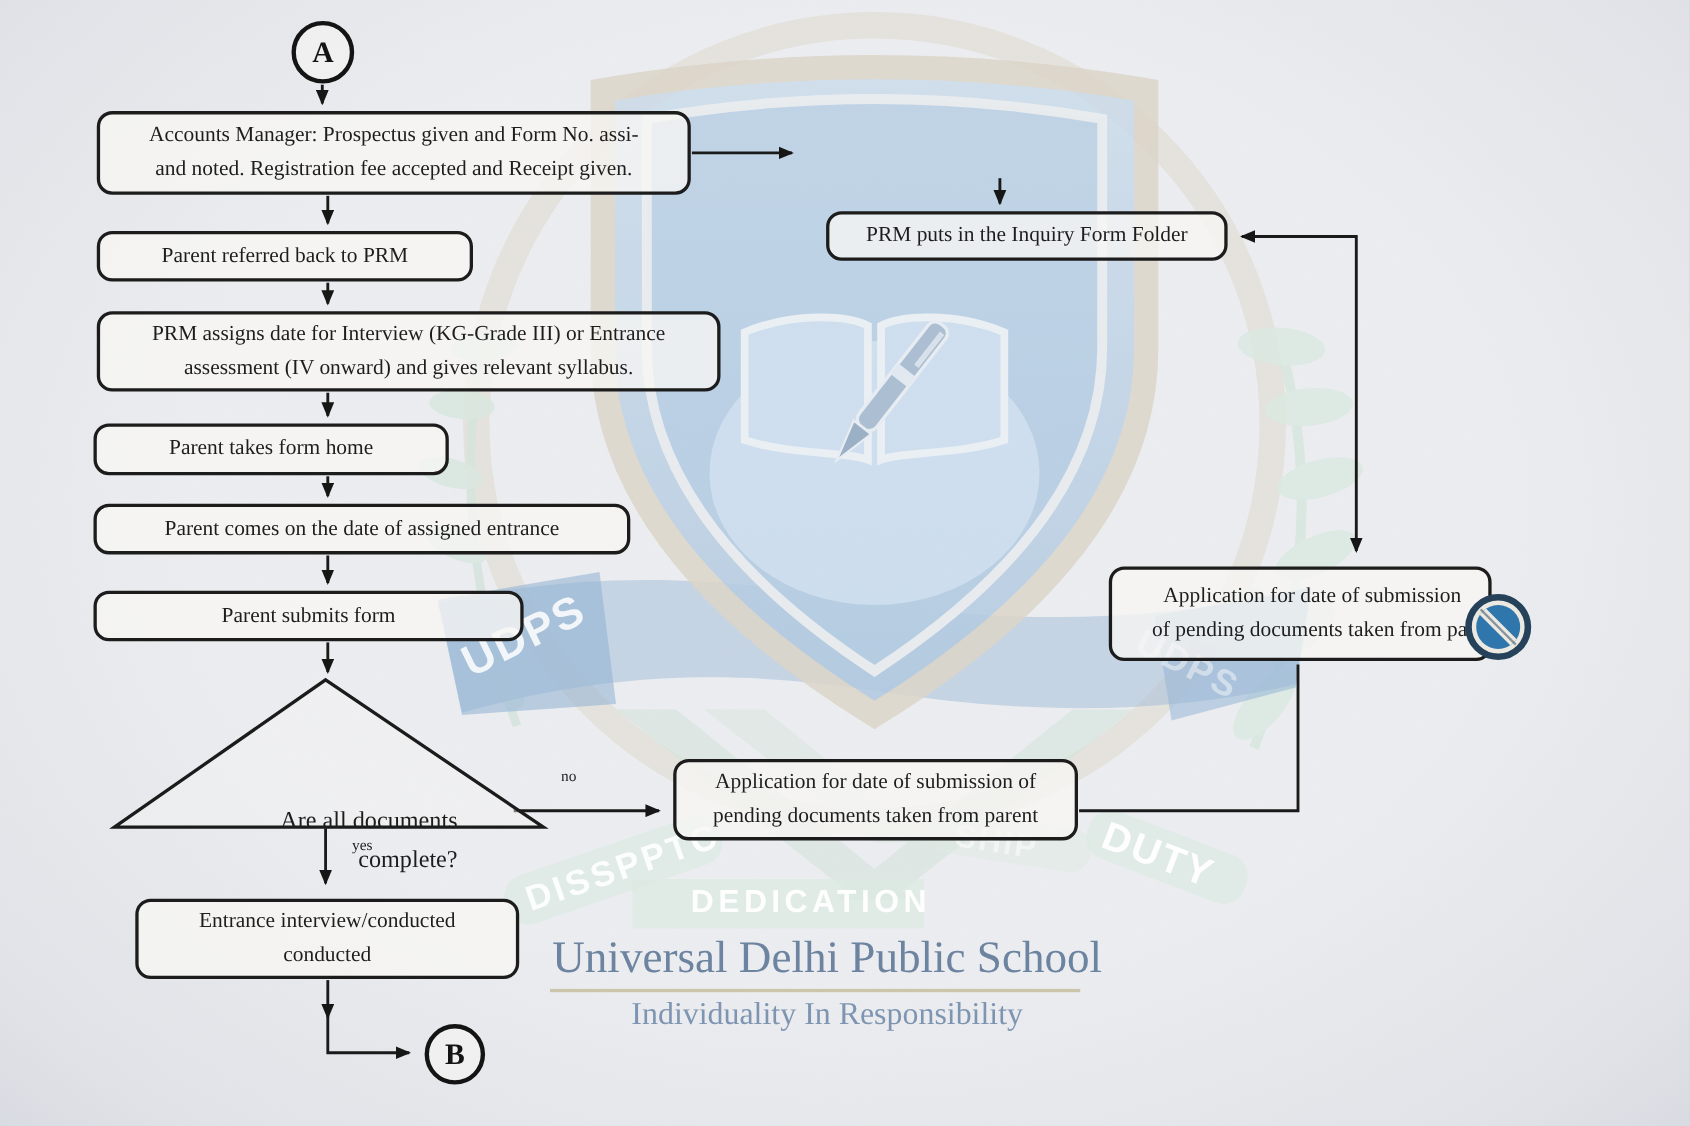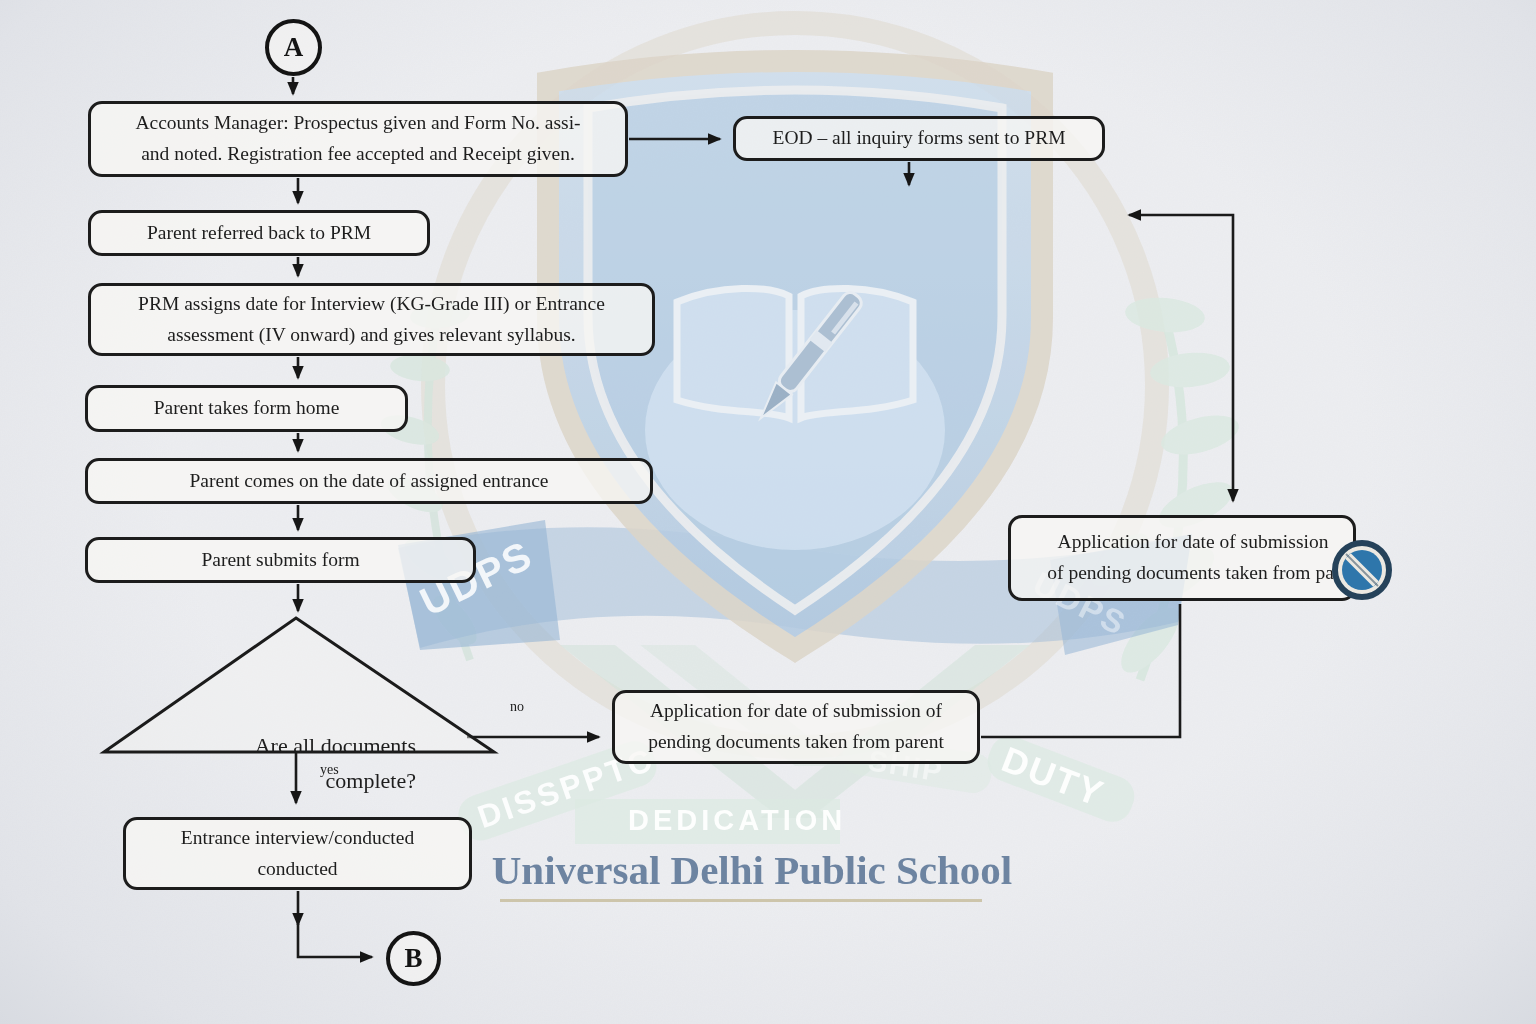--- a/index.html
+++ b/index.html
@@ -34,21 +34,21 @@
     position:absolute;z-index:4;left:176px;top:728px;width:240px;
     text-align:right;font-size:22px;line-height:1.6;white-space:pre-line;color:#1d1d1d;
   }
 
   #n-accounts {left:88px; top:101px; width:540px; height:76px;}
   #n-eod      {left:733px; top:116px; width:372px; height:45px;}
   #n-prmfolder{left:751px; top:192px; width:365px; height:45px;}
   #n-referred {left:88px;  top:210px; width:342px; height:46px;}
   #n-assigns  {left:88px;  top:283px; width:567px; height:73px;}
   #n-takeshome{left:85px;  top:385px; width:323px; height:47px;}
-  #n-comeson  {left:85px;  top:458px; width:568px; height:46px;}
+  #n-comeson  {left:85px;  top:458px; width:488px; height:46px;}
   #n-submits  {left:85px;  top:537px; width:391px; height:46px;}
   #n-nobox    {left:612px; top:690px; width:368px; height:74px;}
   #n-pabox    {left:1008px;top:515px; width:348px; height:86px;padding-left:34px;}
   #n-entrance {left:123px; top:817px; width:349px; height:73px;}
   #t-a{left:265px;top:19px;width:57px;height:57px;}
   #t-b{left:386px;top:931px;width:55px;height:55px;}
   #lbl-yes{left:320px;top:762px;}
   #lbl-no {left:510px;top:699px;}
 
   
@@ -62,21 +62,21 @@
   #wt-udps {left:417px; top:556px; font-size:40px; letter-spacing:2px; transform:rotate(-26deg); color:rgba(255,255,255,.85);}
   #wt-udps2{left:1030px;top:585px; font-size:33px; letter-spacing:2px; transform:rotate(27deg);  color:rgba(255,255,255,.45);}
   #wt-disc {left:474px; top:770px; font-size:32px; letter-spacing:3px; transform:rotate(-19deg); color:rgba(255,255,255,.9);}
   #wt-ship {left:868px; top:750px; font-size:29px; letter-spacing:2px; transform:rotate(9deg);   color:rgba(255,255,255,.5);}
   #wt-duty {left:1000px;top:756px; font-size:36px; letter-spacing:2px; transform:rotate(21deg);  color:rgba(255,255,255,.92);}
   #wt-ded  {left:628px; top:804px; font-size:29px; letter-spacing:4px; color:rgba(255,255,255,.92);}
 
   
   .brand-title{
     position:absolute;left:352px;top:846px;width:800px;z-index:4;
-    text-align:center;font-weight:bold;font-size:41px;color:#6d84a1;
+    text-align:center;font-weight:normal;font-size:41px;color:#6d84a1;
   }
   .brand-rule{position:absolute;left:500px;top:899px;width:482px;height:3px;background:#cdc5ab;z-index:4;}
   .brand-sub{
     position:absolute;left:352px;top:906px;width:800px;z-index:4;
     text-align:center;font-size:29px;color:#7e95b2;
   }
 </style>
 </head>
 <body>
 
@@ -194,21 +194,21 @@
       <path d="M981,737 L1180,737 L1180,604"></path>
     </g>
     <polygon points="296,618 494,752 104,752" fill="rgba(244,243,241,0.45)" stroke="#1b1b1b" stroke-width="3"></polygon>
   </svg>
 
   <div class="terminal" id="t-a">A</div>
   <div class="terminal" id="t-b">B</div>
 
   <div class="node" id="n-accounts">Accounts Manager: Prospectus given and Form No. assi-
 and noted. Registration fee accepted and Receipt given.</div>
-  <div class="node" id="n-eod">EOD – all inquiry forms sent to PRM</div>
+  <div class="node" id="n-prmfolder">PRM puts in the Inquiry Form Folder</div>
   <div class="node" id="n-referred">Parent referred back to PRM</div>
   <div class="node" id="n-assigns">PRM assigns date for Interview (KG-Grade III) or Entrance
 assessment (IV onward) and gives relevant syllabus.</div>
   <div class="node" id="n-takeshome">Parent takes form home</div>
   <div class="node" id="n-comeson">Parent comes on the date of assigned entrance</div>
   <div class="node" id="n-submits">Parent submits form</div>
   <div class="node" id="n-nobox">Application for date of submission of
 pending documents taken from parent</div>
   <div class="node" id="n-pabox">Application for date of submission
 of pending documents taken from pa.</div>
@@ -222,14 +222,15 @@
 
   <svg id="ban-icon" viewBox="0 0 62 62">
     <circle cx="31" cy="31" r="27" fill="#ece9e2" stroke="#25425a" stroke-width="6"></circle>
     <circle cx="31" cy="31" r="20" fill="#2e76ab"></circle>
     <line x1="17" y1="17" x2="45" y2="45" stroke="#ece9e2" stroke-width="8"></line>
     <line x1="15" y1="15" x2="47" y2="47" stroke="#25425a" stroke-width="2" opacity="0.5"></line>
   </svg>
 
   <div class="brand-title">Universal Delhi Public School</div>
   <div class="brand-rule"></div>
+  <div class="brand-sub">Individuality In Responsibility</div>
 
 </div>
 
 </body></html>

